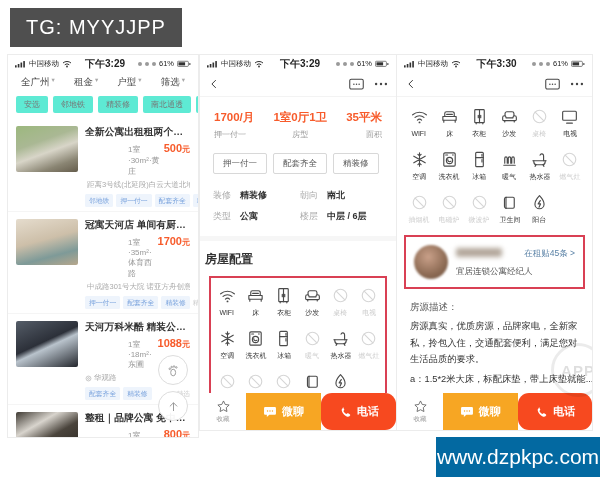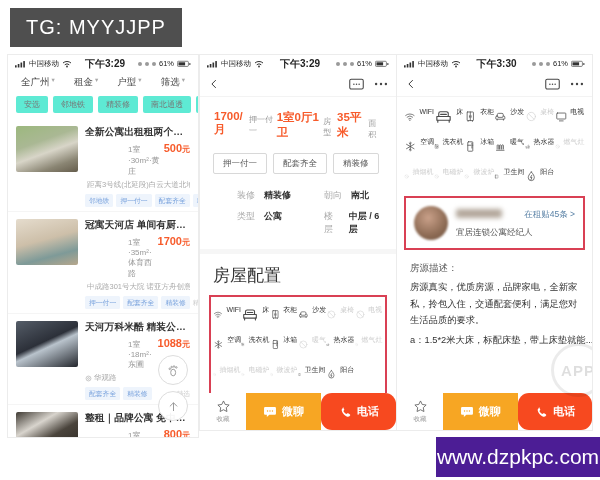--- a/index.html
+++ b/index.html
@@ -11,21 +11,21 @@
     overflow: hidden;
   }
   
   .wm-top {
     position:absolute; left:10px; top:8px; z-index:50;
     background:#4f4f4f; color:#fff; font-size:20px;
     padding:8px 16px; letter-spacing:1px;
   }
   .wm-bottom {
     position:absolute; left:436px; top:437px; width:164px; height:40px; z-index:50;
-    background:#4c1d95; color:#fff; font-size:21px;
+    background:#0369a1; color:#fff; font-size:21px;
     display:flex; align-items:center; justify-content:center;
   }
   
   .phone {
     position:absolute; top:55px; background:#fff; overflow:hidden;
     box-shadow:0 0 0 1px #ececec;
   }
   #phone1 { left:8px;  width:190px; height:382px; }
   #phone2 { left:200px; width:196px; height:375px; }
   #phone3 { left:397px; width:195px; height:375px; }
@@ -71,34 +71,34 @@
   .l-tag { background:#eef4fc; color:#7aa3dd; font-size:6.8px; padding:1.5px 4px; border-radius:1.5px; white-space:nowrap; }
   .l-corner { margin-left:auto; color:#ccc; font-size:6.8px; white-space:nowrap; }
   .floatbtn {
     position:absolute; right:10px; width:30px; height:30px; border-radius:50%;
     background:rgba(255,255,255,.95); border:1px solid #ddd; z-index:5;
     display:flex; align-items:center; justify-content:center;
   }
   #fb-map { top:300px; } #fb-top { top:336px; }
   
   .p2-stats { display:flex; justify-content:space-between; padding:13px 14px 9px; }
-  .stat { display:flex; flex-direction:row; }
+  .stat { display:flex; flex-direction:column; }
   .stat:nth-child(2){ align-items:center; } .stat:nth-child(3){ align-items:flex-end; }
   .stat-v { font-size:11.5px; font-weight:bold; color:#f75b2b; }
   .stat-l { font-size:8px; color:#999; margin-top:4px; }
   .p2-tags { display:flex; gap:6px; padding:4px 13px 9px; }
   .p2-tag { border:1px solid #d8d8d8; color:#555; font-size:8.5px; padding:3.5px 9px; border-radius:2px; white-space:nowrap; }
   .p2-details { display:grid; grid-template-columns:1.05fr 1fr; row-gap:8px; padding:6px 13px 13px; font-size:9px; }
-  .d-item { display:flex; gap:9px;margin-left:24px; }
+  .d-item { display:flex; gap:9px; }
   .d-label { color:#aaa; } .d-value { color:#333; font-weight:bold; }
   .divider { height:5px; background:#f6f6f6; }
-  .section-title { font-size:17px; font-weight:normal; color:#333; padding:10px 13px 5px; }
+  .section-title { font-size:12px; font-weight:bold; color:#333; padding:10px 5px 5px; }
   .redbox { margin:3px 9px 0; border:2px solid #d94054; padding:8px 2px 10px; }
   .amen-grid { display:grid; grid-template-columns:repeat(6,1fr); row-gap:11px; }
-  .amen { display:flex; gap:3px; min-width:0; }
+  .amen { display:flex; flex-direction:column; align-items:center; gap:3px; min-width:0; }
   .amen svg { width:19px; height:19px; color:#4a4a4a; }
   .amen-label { font-size:7.3px; color:#333; white-space:nowrap; transform:scale(.95); }
   .amen.off svg { color:#d6d6d6; }
   .amen.off .amen-label { color:#ccc; }
   .p3-grid { padding:10px 7px 0; }
   
   .bottombar { position:absolute; left:0; right:0; bottom:0; height:37px; display:flex; background:#fff; }
   .fav { width:46px; display:flex; flex-direction:column; align-items:center; justify-content:center; gap:1px; }
   .fav svg { width:15px; height:15px; color:#666; }
   .fav-label { font-size:6.5px; color:#999; }

